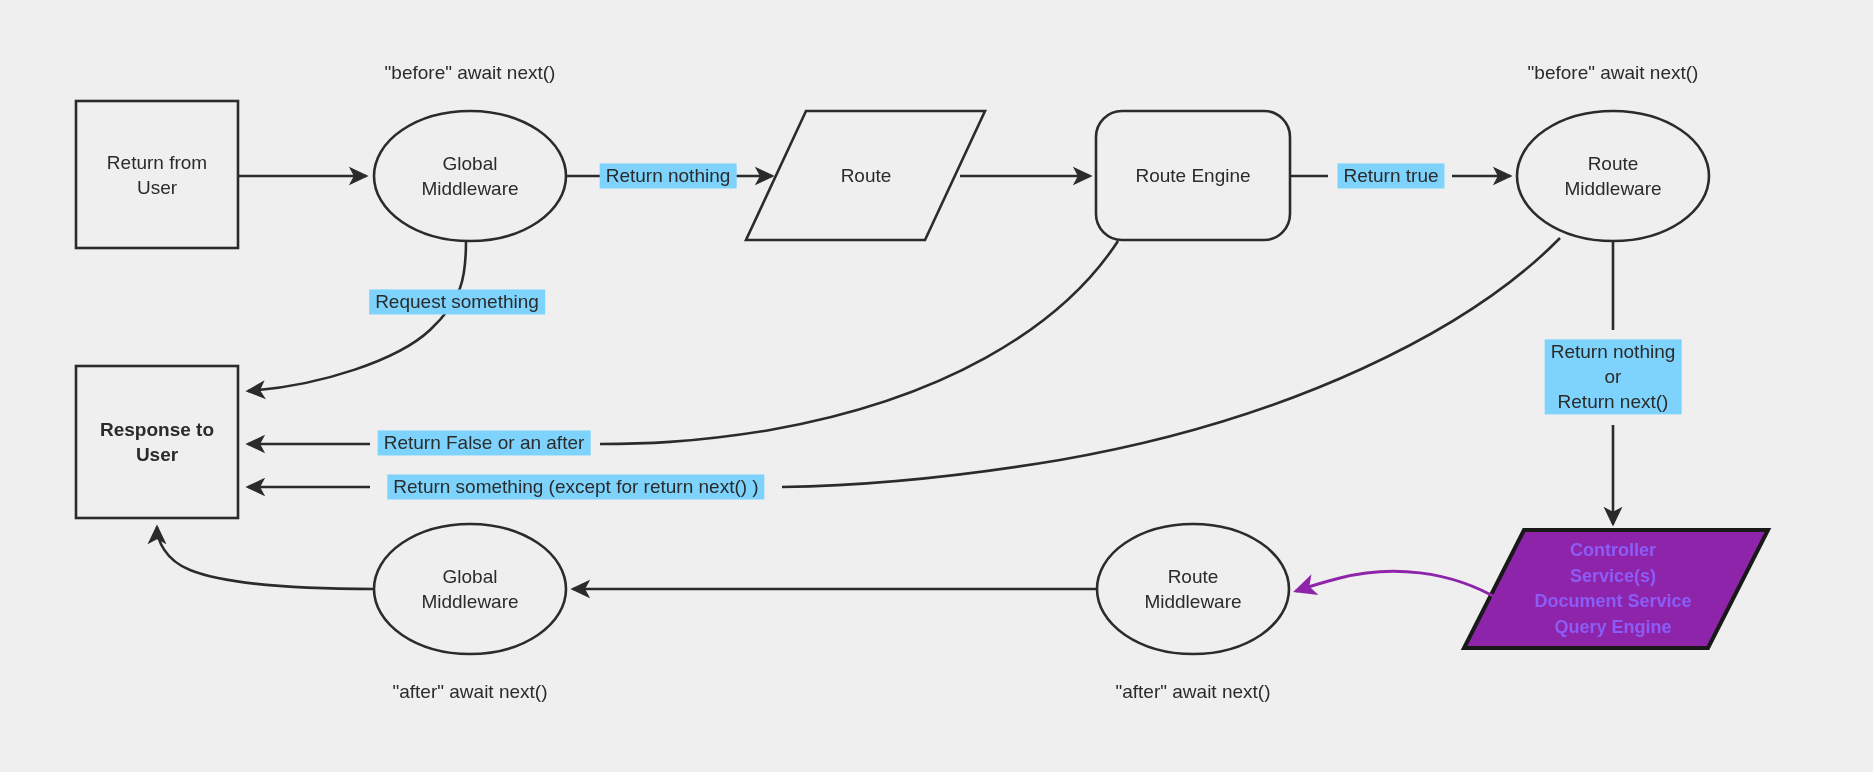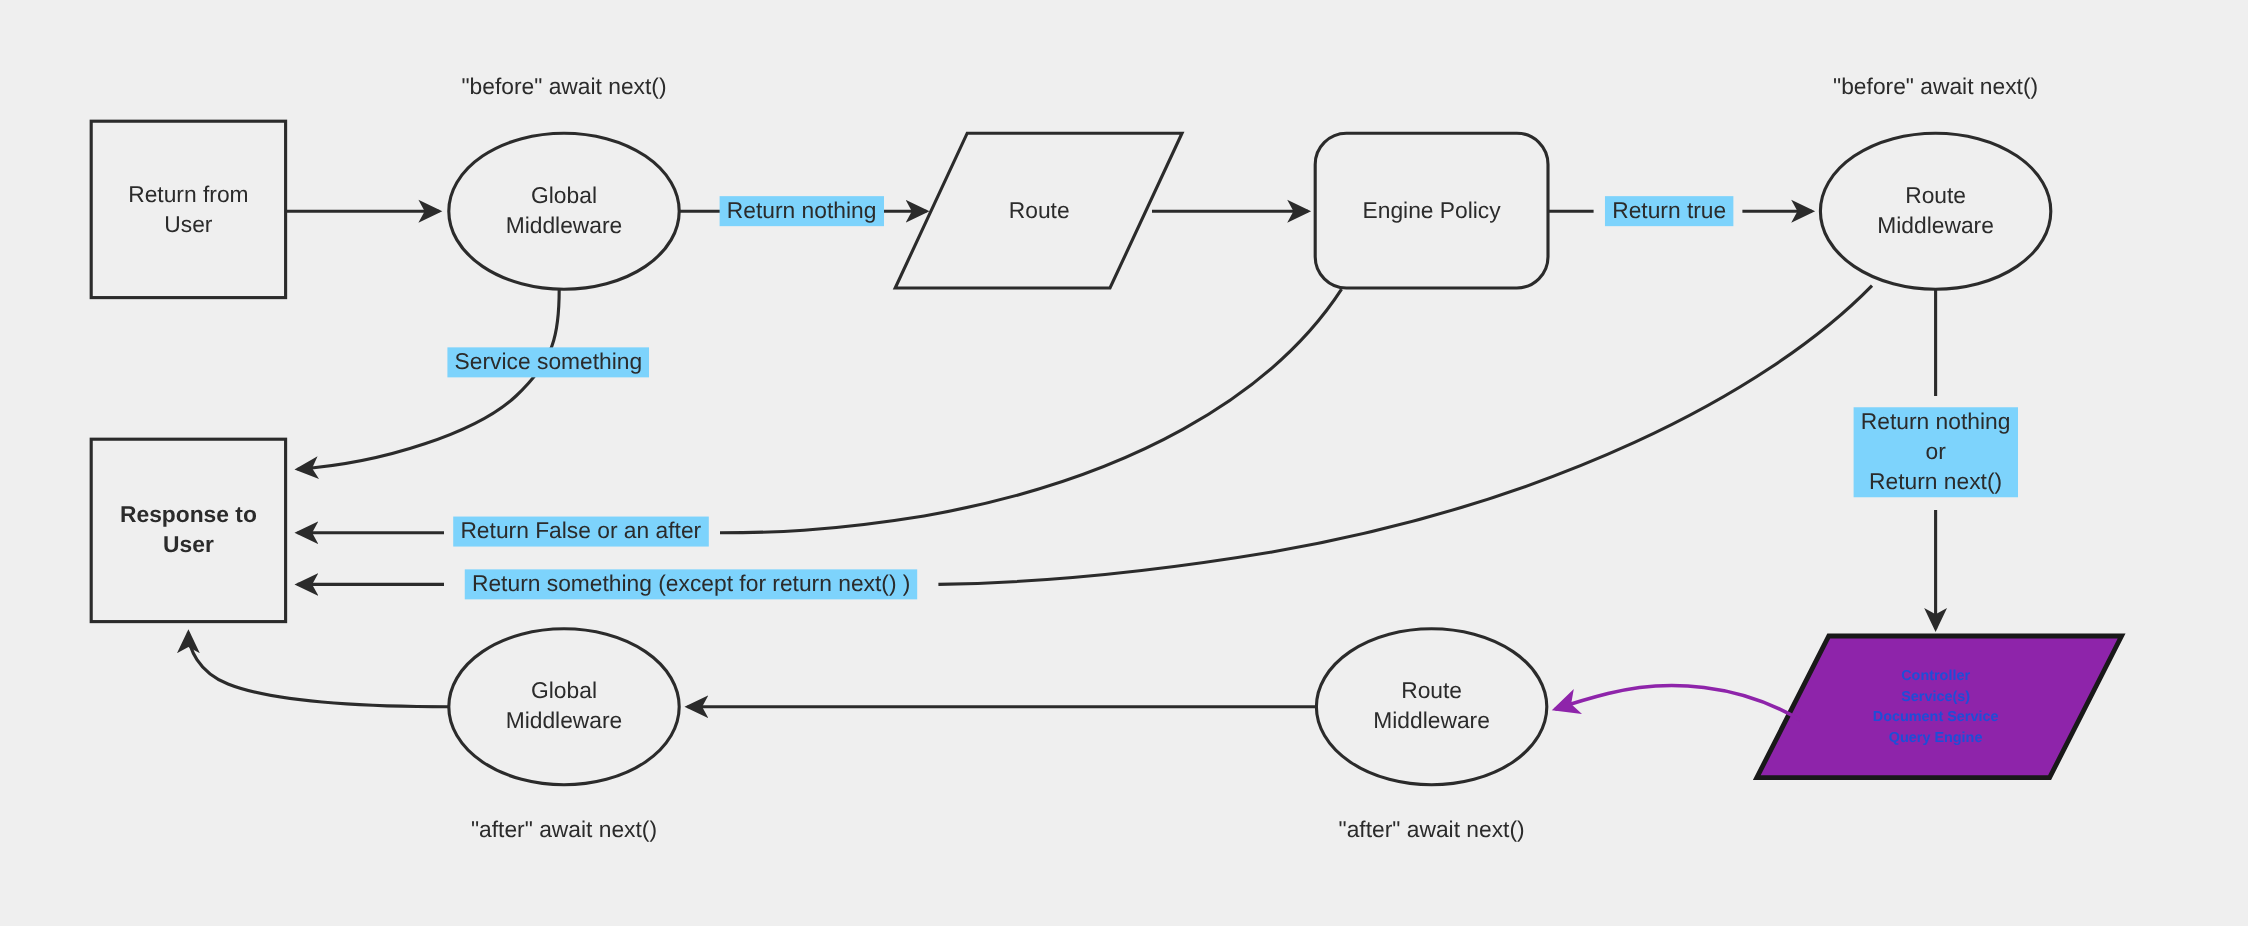--- a/index.html
+++ b/index.html
@@ -39,23 +39,23 @@
     pointer-events: none;
   }
   .edge-label {
     background: #7dd3fc;
     padding: 0 6px;
   }
   .note-label {
     background: transparent;
   }
   .purple-label {
-    color: #1d4ed8;
+    color: #8b5cf6;
     font-weight: bold;
-    font-size: 12px;
+    font-size: 18px;
     line-height: 1.42;
   }
   .ctr {
     transform: translate(-50%, -50%);
   }
 </style>
 </head>
 <body>
 
 <div id="diagram-root">
@@ -120,21 +120,21 @@
   </svg>
 
   <div class="shape-label ctr" style="left:157px; top:175px;">Return from
 User</div>
 
   <div class="shape-label ctr" style="left:470px; top:176px;">Global
 Middleware</div>
 
   <div class="shape-label ctr" style="left:866px; top:176px;">Route</div>
 
-  <div class="shape-label ctr" style="left:1193px; top:176px;">Engine Policy</div>
+  <div class="shape-label ctr" style="left:1193px; top:176px;">Route Engine</div>
 
   <div class="shape-label ctr" style="left:1613px; top:176px;">Route
 Middleware</div>
 
   <div class="shape-label purple-label ctr" style="left:1613px; top:589px;">Controller
 Service(s)
 Document Service
 Query Engine</div>
 
   <div class="shape-label ctr" style="left:1193px; top:589px;">Route
@@ -151,21 +151,21 @@
   <div class="note-label ctr" style="left:1613px; top:73px;">"before" await next()</div>
 
   <div class="note-label ctr" style="left:470px; top:692px;">"after" await next()</div>
 
   <div class="note-label ctr" style="left:1193px; top:692px;">"after" await next()</div>
 
   <div class="edge-label ctr" style="left:668px; top:176px;">Return nothing</div>
 
   <div class="edge-label ctr" style="left:1391px; top:176px;">Return true</div>
 
-  <div class="edge-label ctr" style="left:457px; top:302px;">Service something</div>
+  <div class="edge-label ctr" style="left:457px; top:302px;">Request something</div>
 
   <div class="edge-label ctr" style="left:484px; top:443px;">Return False or an after</div>
 
   <div class="edge-label ctr" style="left:576px; top:487px;text-align:center;">Return something (except for return next() )</div>
 
   <div class="edge-label ctr" style="left:1613px; top:377px;">Return nothing
 or
 Return next()</div>
 
 </div>

